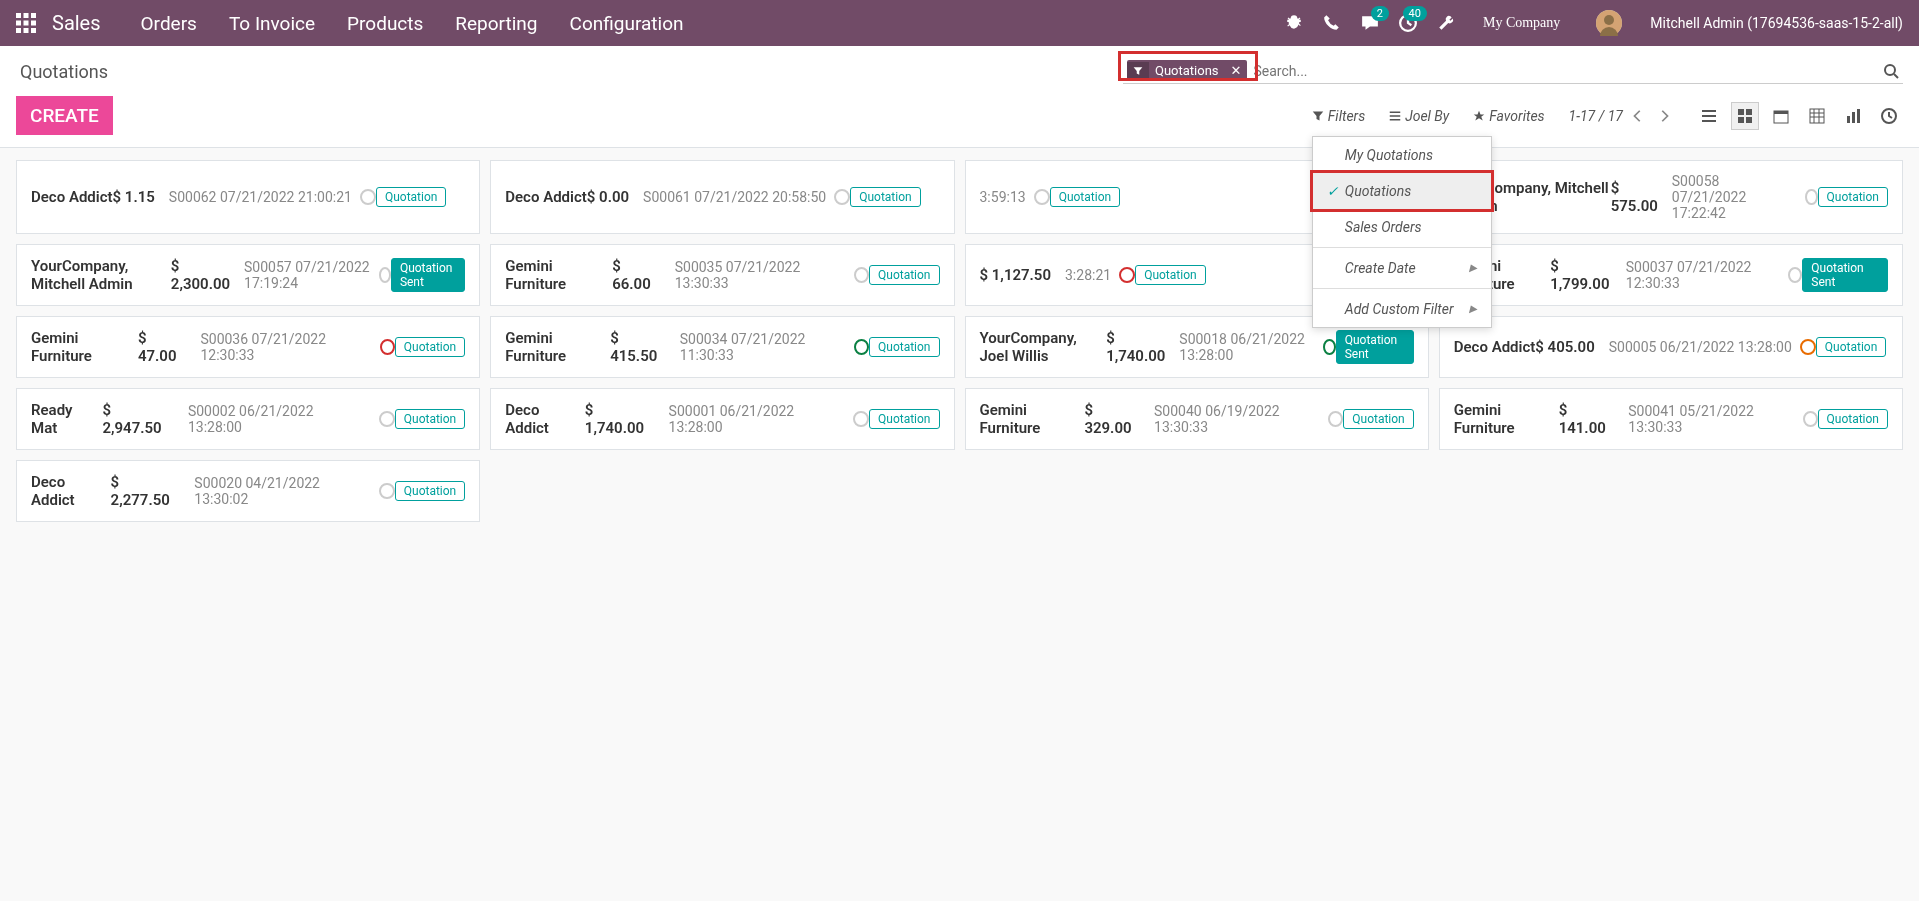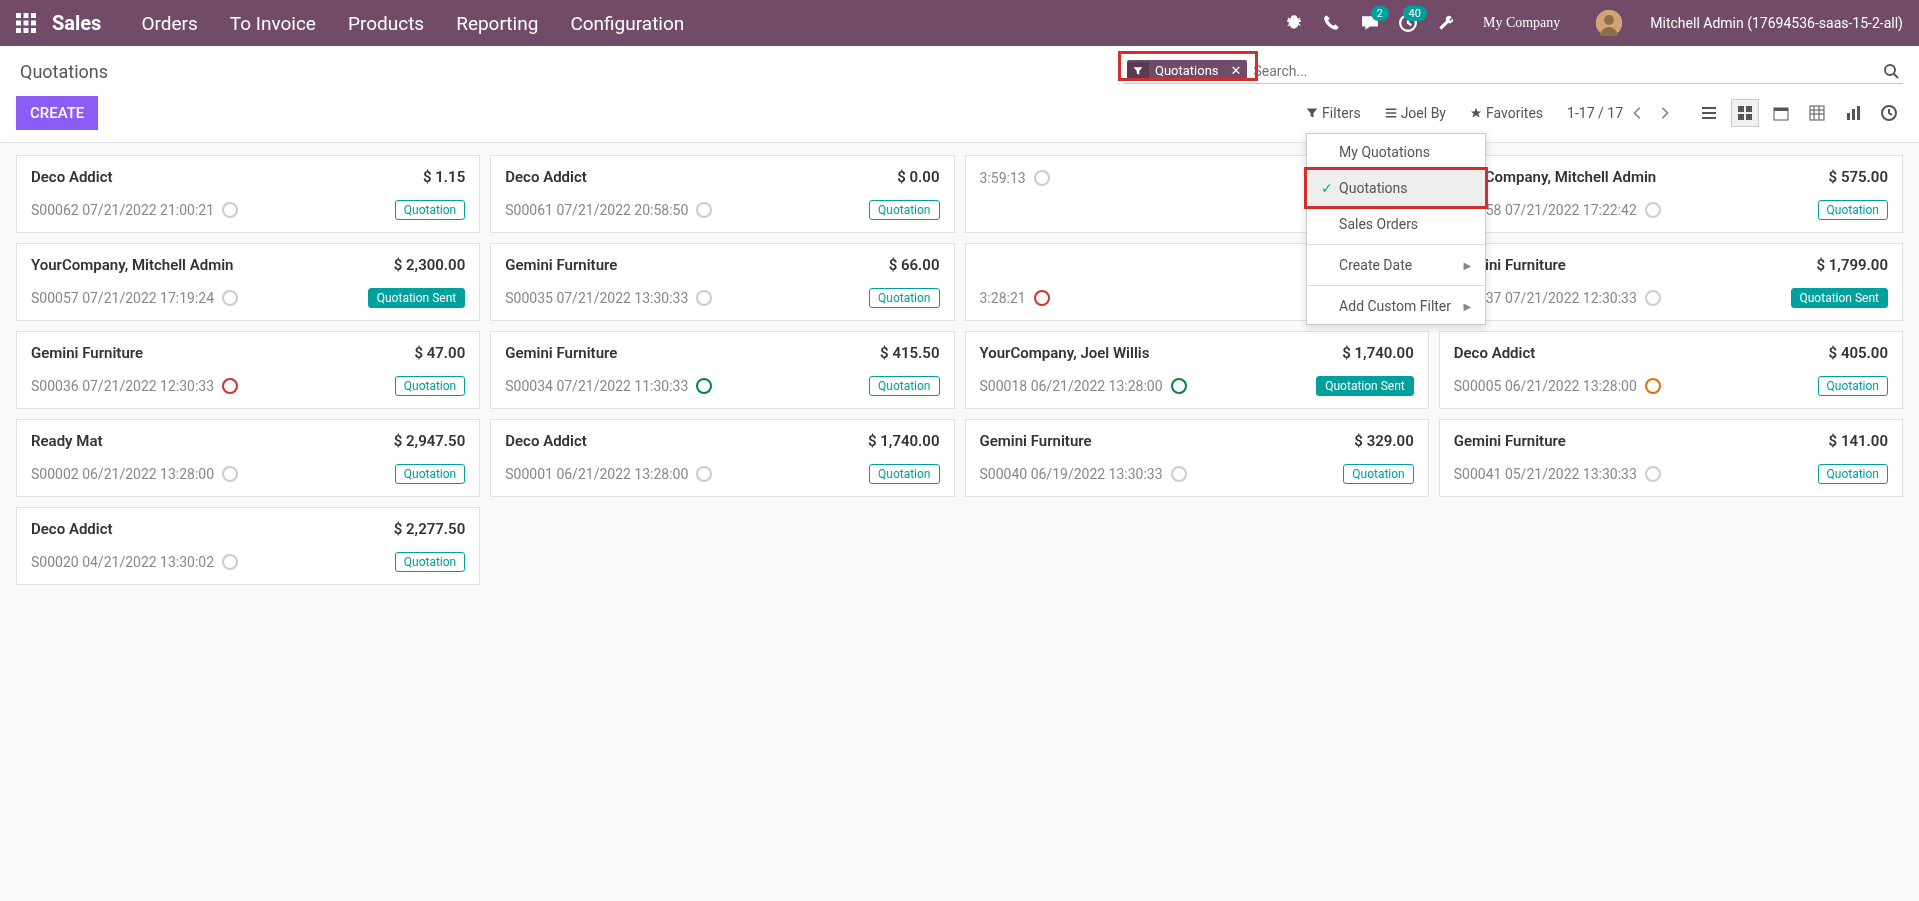--- a/index.html
+++ b/index.html
@@ -1,21 +1,21 @@
 <!DOCTYPE html>
 <html><head>
 <meta charset="utf-8">
 <style>
 * { margin: 0; padding: 0; box-sizing: border-box; font-family: -apple-system, BlinkMacSystemFont, "Segoe UI", Roboto, sans-serif; }
 body { background: #f9f9f9; width: 1919px; height: 901px; overflow: hidden; }
 
 
 .navbar { background: #714B67; height: 46px; display: flex; align-items: center; padding: 0 16px; color: white; }
 .navbar .apps-icon { width: 20px; height: 20px; margin-right: 16px; }
-.navbar .brand { font-size: 20px; font-weight: 700; margin-right: 40px; }
+.navbar .brand { font-size: 20px; font-weight: 400; margin-right: 40px; }
 .navbar .nav-items { display: flex; gap: 32px; flex: 1; }
 .navbar .nav-item { font-size: 19px; cursor: pointer; }
 .navbar .systray { display: flex; align-items: center; gap: 20px; }
 .navbar .systray-icon { width: 18px; height: 18px; position: relative; }
 .navbar .badge { position: absolute; top: -8px; right: -10px; background: #00A09D; color: white; font-size: 11px; padding: 1px 6px; border-radius: 10px; }
 .navbar .company { font-size: 14px; margin-left: 8px; font-family: Liberation Serif, serif; }
 .navbar .avatar { width: 26px; height: 26px; border-radius: 50%; background: #ccc; margin-left: 16px; }
 .navbar .user { font-size: 14px; margin-left: 8px; }
 
 
@@ -27,43 +27,43 @@
 .facet { display: inline-flex; align-items: center; background: #714B67; color: white; font-size: 13px; border-radius: 2px; overflow: hidden; }
 .facet .facet-icon { background: #5a3c52; padding: 4px 6px; display: flex; }
 .facet .facet-label { padding: 3px 6px; }
 .facet .facet-x { padding: 3px 6px; cursor: pointer; }
 .search-input { border: none; outline: none; flex: 1; font-size: 14px; color: #000000; }
 .search-icon-btn { margin-left: 8px; }
 
 .highlight-outer { position: absolute; border: 3px solid #d32f2f; pointer-events: none; }
 
 .cp-bottom { display: flex; align-items: center; justify-content: space-between; }
-.create-btn { background: #8b5cf6; color: white; border: none; padding: 8px 14px; font-size: 15px; font-weight: 500; cursor: pointer; }
-.cp-right { display: flex; align-items: center; gap: 24px; position: relative; }
+.create-btn { background: #ec4899; color: white; border: none; padding: 8px 14px; font-size: 19px; font-weight: 500; cursor: pointer; }
+.cp-right { display: flex; align-items: center; gap: 24px; position: relative; font-style: italic; }
 .search-options { display: flex; gap: 24px; }
 .search-opt { font-size: 14px; color: #555; cursor: pointer; display: flex; align-items: center; gap: 4px; }
 .pager { font-size: 14px; color: #555; display: flex; align-items: center; gap: 8px; }
 .pager-btns { display: flex; gap: 12px; }
 .view-switcher { display: flex; gap: 8px; }
 .view-btn { width: 28px; height: 28px; display: flex; align-items: center; justify-content: center; cursor: pointer; color: #555; border: 1px solid transparent; }
 .view-btn.active { border: 1px solid #ccc; background: #f0f0f0; }
 
 
 .filters-dropdown { position: absolute; top: 28px; left: 0; background: white; border: 1px solid #ccc; box-shadow: 0 2px 8px rgba(0,0,0,0.15); width: 180px; z-index: 10; }
 .filters-dropdown .fd-item { padding: 10px 14px; font-size: 14px; color: #555; cursor: pointer; display: flex; align-items: center; justify-content: space-between; }
 .filters-dropdown .fd-item.selected { background: #eee; }
 .filters-dropdown .fd-sep { border-top: 1px solid #ddd; margin: 2px 0; }
 .filters-dropdown .check { color: #00A09D; margin-right: 6px; width: 12px; }
 .filters-dropdown .fd-label-wrap { display: flex; align-items: center; flex: 1; }
 .filters-dropdown .caret { color: #888; font-size: 10px; }
 .highlight-quotations { border: 3px solid #d32f2f; margin: -3px; }
 
 
 .kanban { padding: 12px 16px; display: grid; grid-template-columns: repeat(4, 1fr); gap: 10px; }
-.kanban-card { background: white; border: 1px solid #dee2e6; padding: 12px 14px; display: flex; flex-direction: column; gap: 14px; }
+.kanban-card { background: white; border: 1px solid #dee2e6; padding: 12px 14px; display: flex; gap: 14px; }
 .kc-row1 { display: flex; justify-content: space-between; align-items: center; }
 .kc-customer { font-size: 15px; font-weight: 600; color: #333; }
 .kc-amount { font-size: 15px; font-weight: 600; color: #333; }
 .kc-row2 { display: flex; justify-content: space-between; align-items: center; }
 .kc-info { font-size: 14px; color: #888; display: flex; align-items: center; gap: 8px; }
 .kc-clock { width: 16px; height: 16px; border: 2px solid #ccc; border-radius: 50%; position: relative; }
 .kc-clock.red { border-color: #d32f2f; }
 .kc-clock.green { border-color: #0b8043; }
 .kc-clock.orange { border-color: #e86c00; }
 .status-badge { border: 1px solid #00A09D; color: #00A09D; font-size: 12px; padding: 2px 8px; border-radius: 3px; background: white; }

